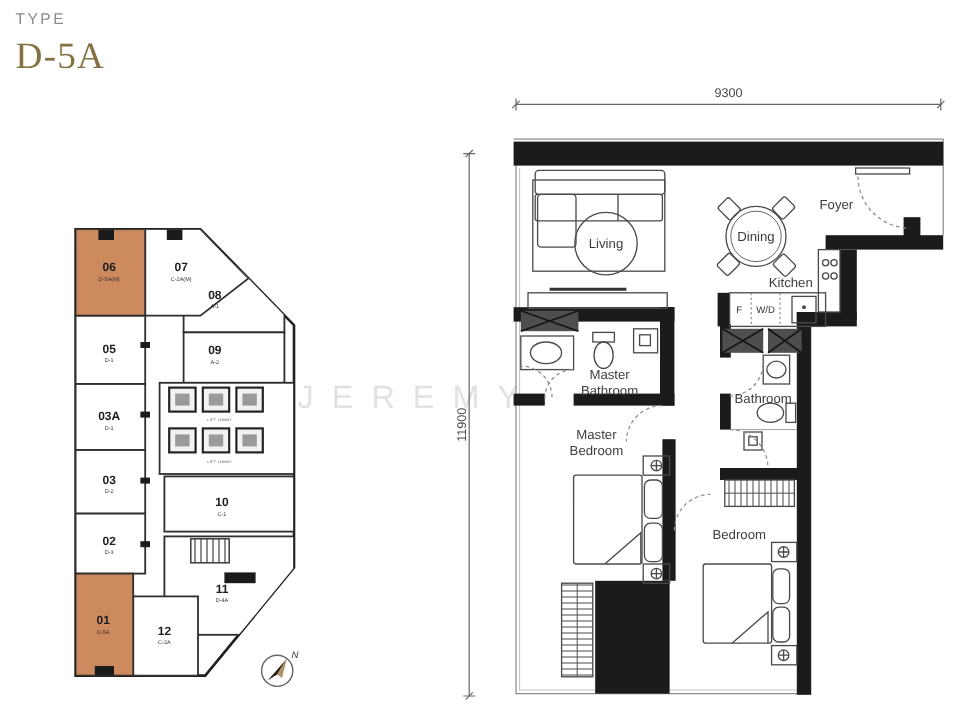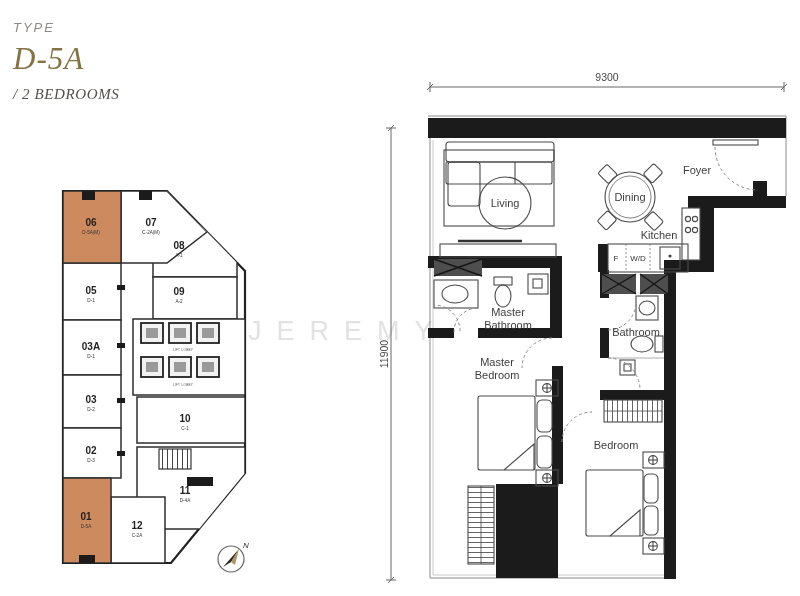--- a/index.html
+++ b/index.html
@@ -1,18 +1,18 @@
 <!DOCTYPE html>
 <html><head>
 <meta charset="utf-8">
 <style>
   html,body{margin:0;padding:0;background:#fff;}
   .stage{position:relative;width:800px;height:596px;background:#ffffff;overflow:hidden;
          font-family:"Liberation Sans",sans-serif;}
-  .titleblock{position:absolute;left:13px;top:20px;font-style:italic;}
+  .titleblock{position:absolute;left:13px;top:8px;}
   .type-label{font-family:"Liberation Sans",sans-serif;font-size:13px;letter-spacing:2px;color:#8e8a85;}
   .type-value{font-family:"Liberation Serif",serif;font-size:31px;color:#857243;margin-top:6px;letter-spacing:1px;}
   .spec-line{font-family:"Liberation Serif",serif;font-size:15px;color:#52504c;letter-spacing:0.6px;margin-top:9px;}
   .watermark{position:absolute;left:248px;top:316px;font-size:27px;letter-spacing:15px;
              color:#e2e2e2;font-family:"Liberation Sans",sans-serif;user-select:none;}
   svg{position:absolute;}
   svg text{font-family:"Liberation Sans",sans-serif;}
   .roomlabel{font-size:11px;fill:#3d3d3d;}
   .dimlabel{font-size:10.5px;fill:#4a4a4a;}
   .unitno{font-size:10px;font-weight:bold;fill:#1f1f1f;}
@@ -27,21 +27,20 @@
 </head>
 <body>
 
 <div class="stage">
 
   <div class="watermark">JEREMY</div>
 
   <div class="titleblock">
     <div class="type-label">TYPE</div>
     <div class="type-value">D-5A</div>
-    <div class="spec-line">/ 2 BEDROOMS</div>
   </div>
 
   <svg viewBox="0 0 235 411" style="left:55px;top:185px;width:235px;height:411px">
     <defs>
       <clipPath id="bld">
           <polygon points="8,6 112,6 190,86 190,288 116,378 8,378"></polygon>
         </clipPath>
       <pattern id="stairp" width="5" height="20" patternUnits="userSpaceOnUse">
         <line x1="2.5" y1="0" x2="2.5" y2="20" stroke="#444" stroke-width="1"></line>
       </pattern>

